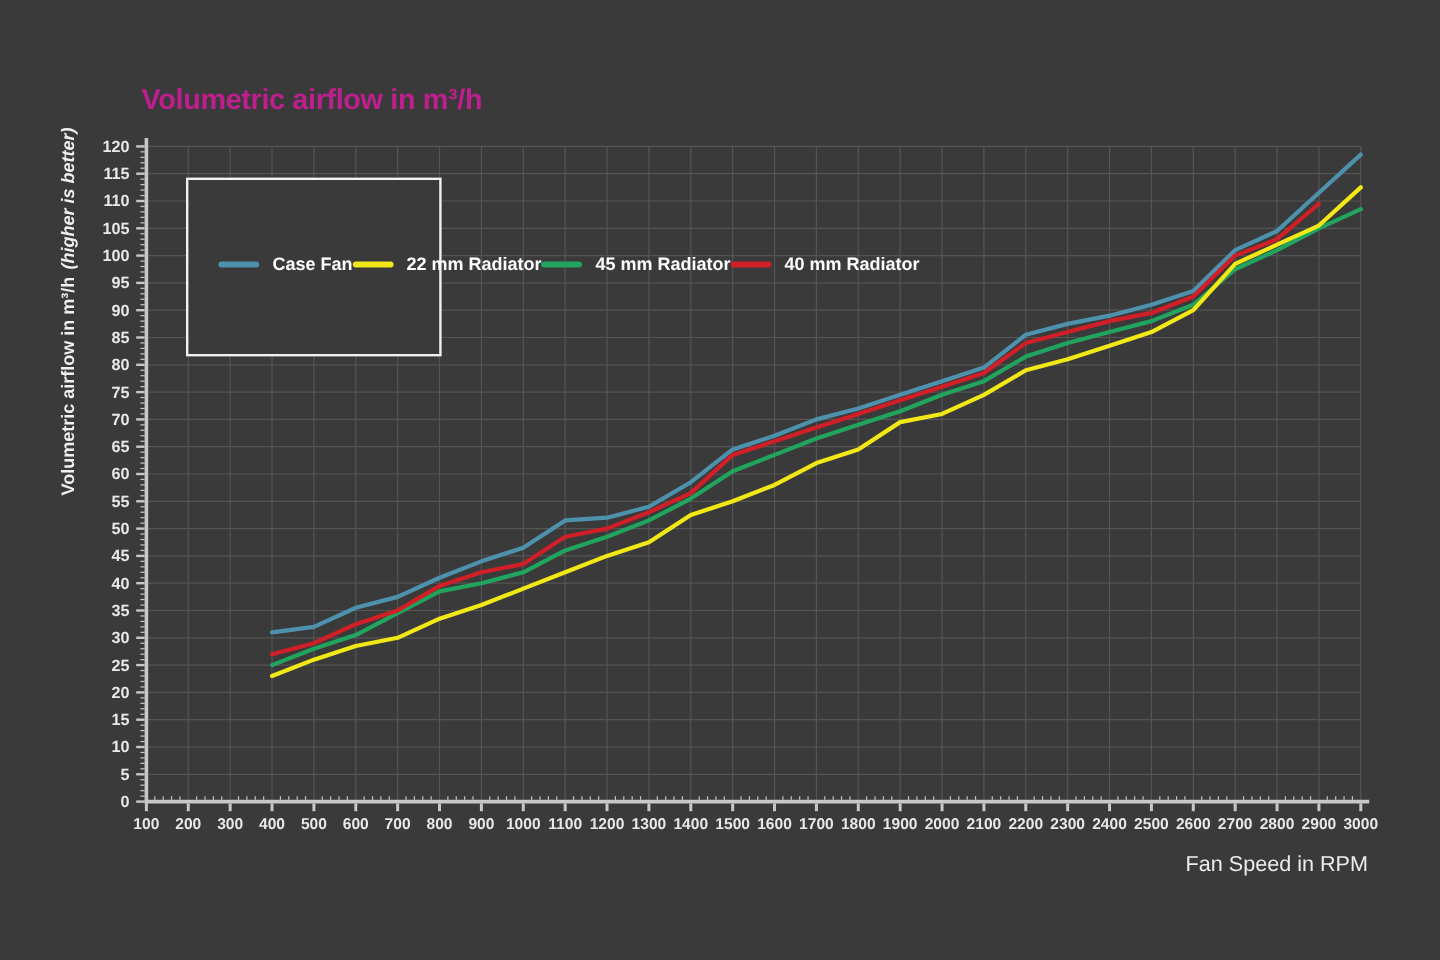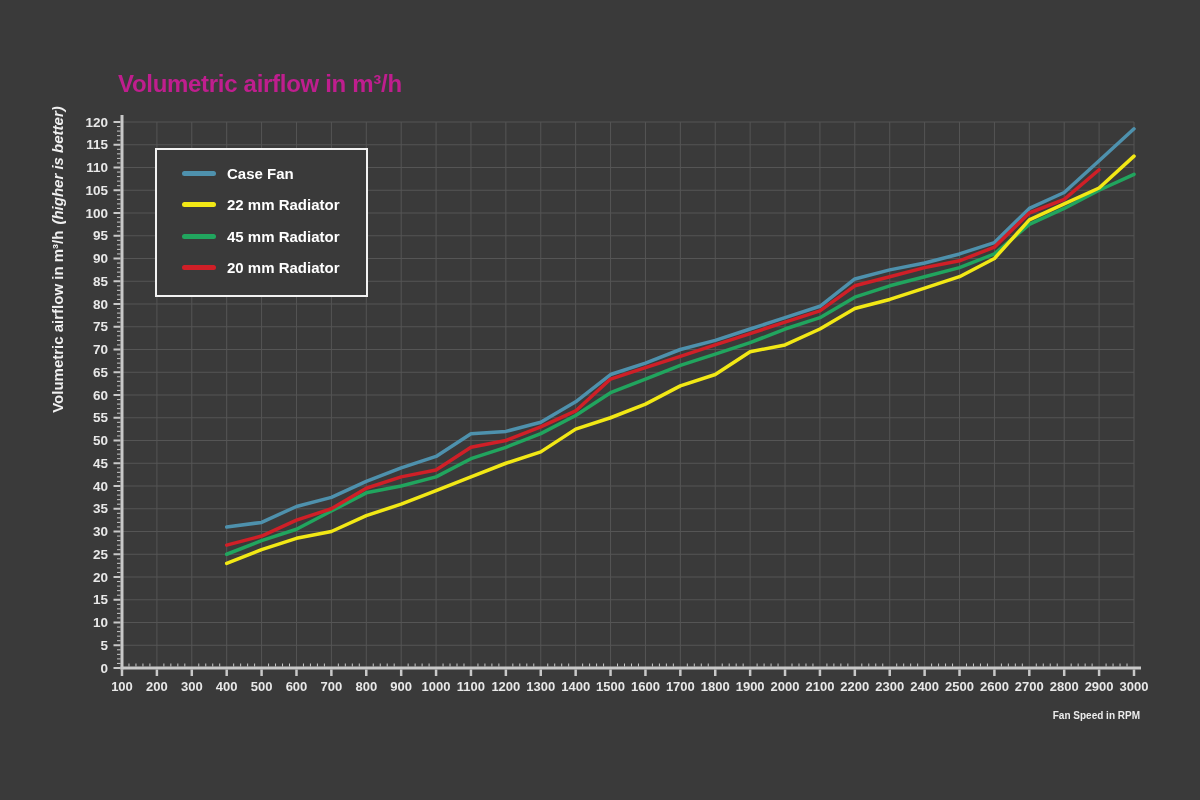--- a/index.html
+++ b/index.html
@@ -16,27 +16,27 @@
   #y-axis-title {
     position:absolute; left:-103px; top:251px; width:320px;
     transform:rotate(-90deg);
     text-align:center;
     color:#f0f0f0; font-size:15px; font-weight:bold;
     white-space:nowrap;
   }
   #y-axis-title .note { font-style:italic; margin-left:6px; font-weight:bold; }
   #x-axis-title {
     position:absolute; right:60px; top:710px;
-    color:#ececec; font-size:10px; font-weight:bold;
+    color:#ececec; font-size:18px; font-weight:normal;
   }
   #legend {
     position:absolute; left:155px; top:148px; width:213px; height:149px;
     box-sizing:border-box;
     border:2px solid #f2f2f2; background:#3a3a3a;
-    display:flex; flex-direction:column; justify-content:space-evenly;
+    display:flex; flex-direction:row; justify-content:space-evenly;
     padding:0 8px 4px 25px;
     z-index:5;
   }
   .legend-item { display:flex; align-items:center; }
   .legend-swatch { width:34px; height:5px; border-radius:3px; margin-right:11px; flex:0 0 auto; }
   .legend-label { color:#ffffff; font-size:15px; font-weight:bold; white-space:nowrap; }
   #chart-svg { position:absolute; left:0; top:0; }
 </style>
 </head>
 <body>
@@ -442,15 +442,15 @@
     <div class="legend-item">
       <span class="legend-swatch" style="background: rgb(242, 232, 21);"></span>
       <span class="legend-label">22 mm Radiator</span>
     </div>
     <div class="legend-item">
       <span class="legend-swatch" style="background: rgb(33, 165, 94);"></span>
       <span class="legend-label">45 mm Radiator</span>
     </div>
     <div class="legend-item">
       <span class="legend-swatch" style="background: rgb(208, 31, 39);"></span>
-      <span class="legend-label">20 mm Radiator</span>
+      <span class="legend-label">40 mm Radiator</span>
     </div>
   </div>
 
 </body></html>

